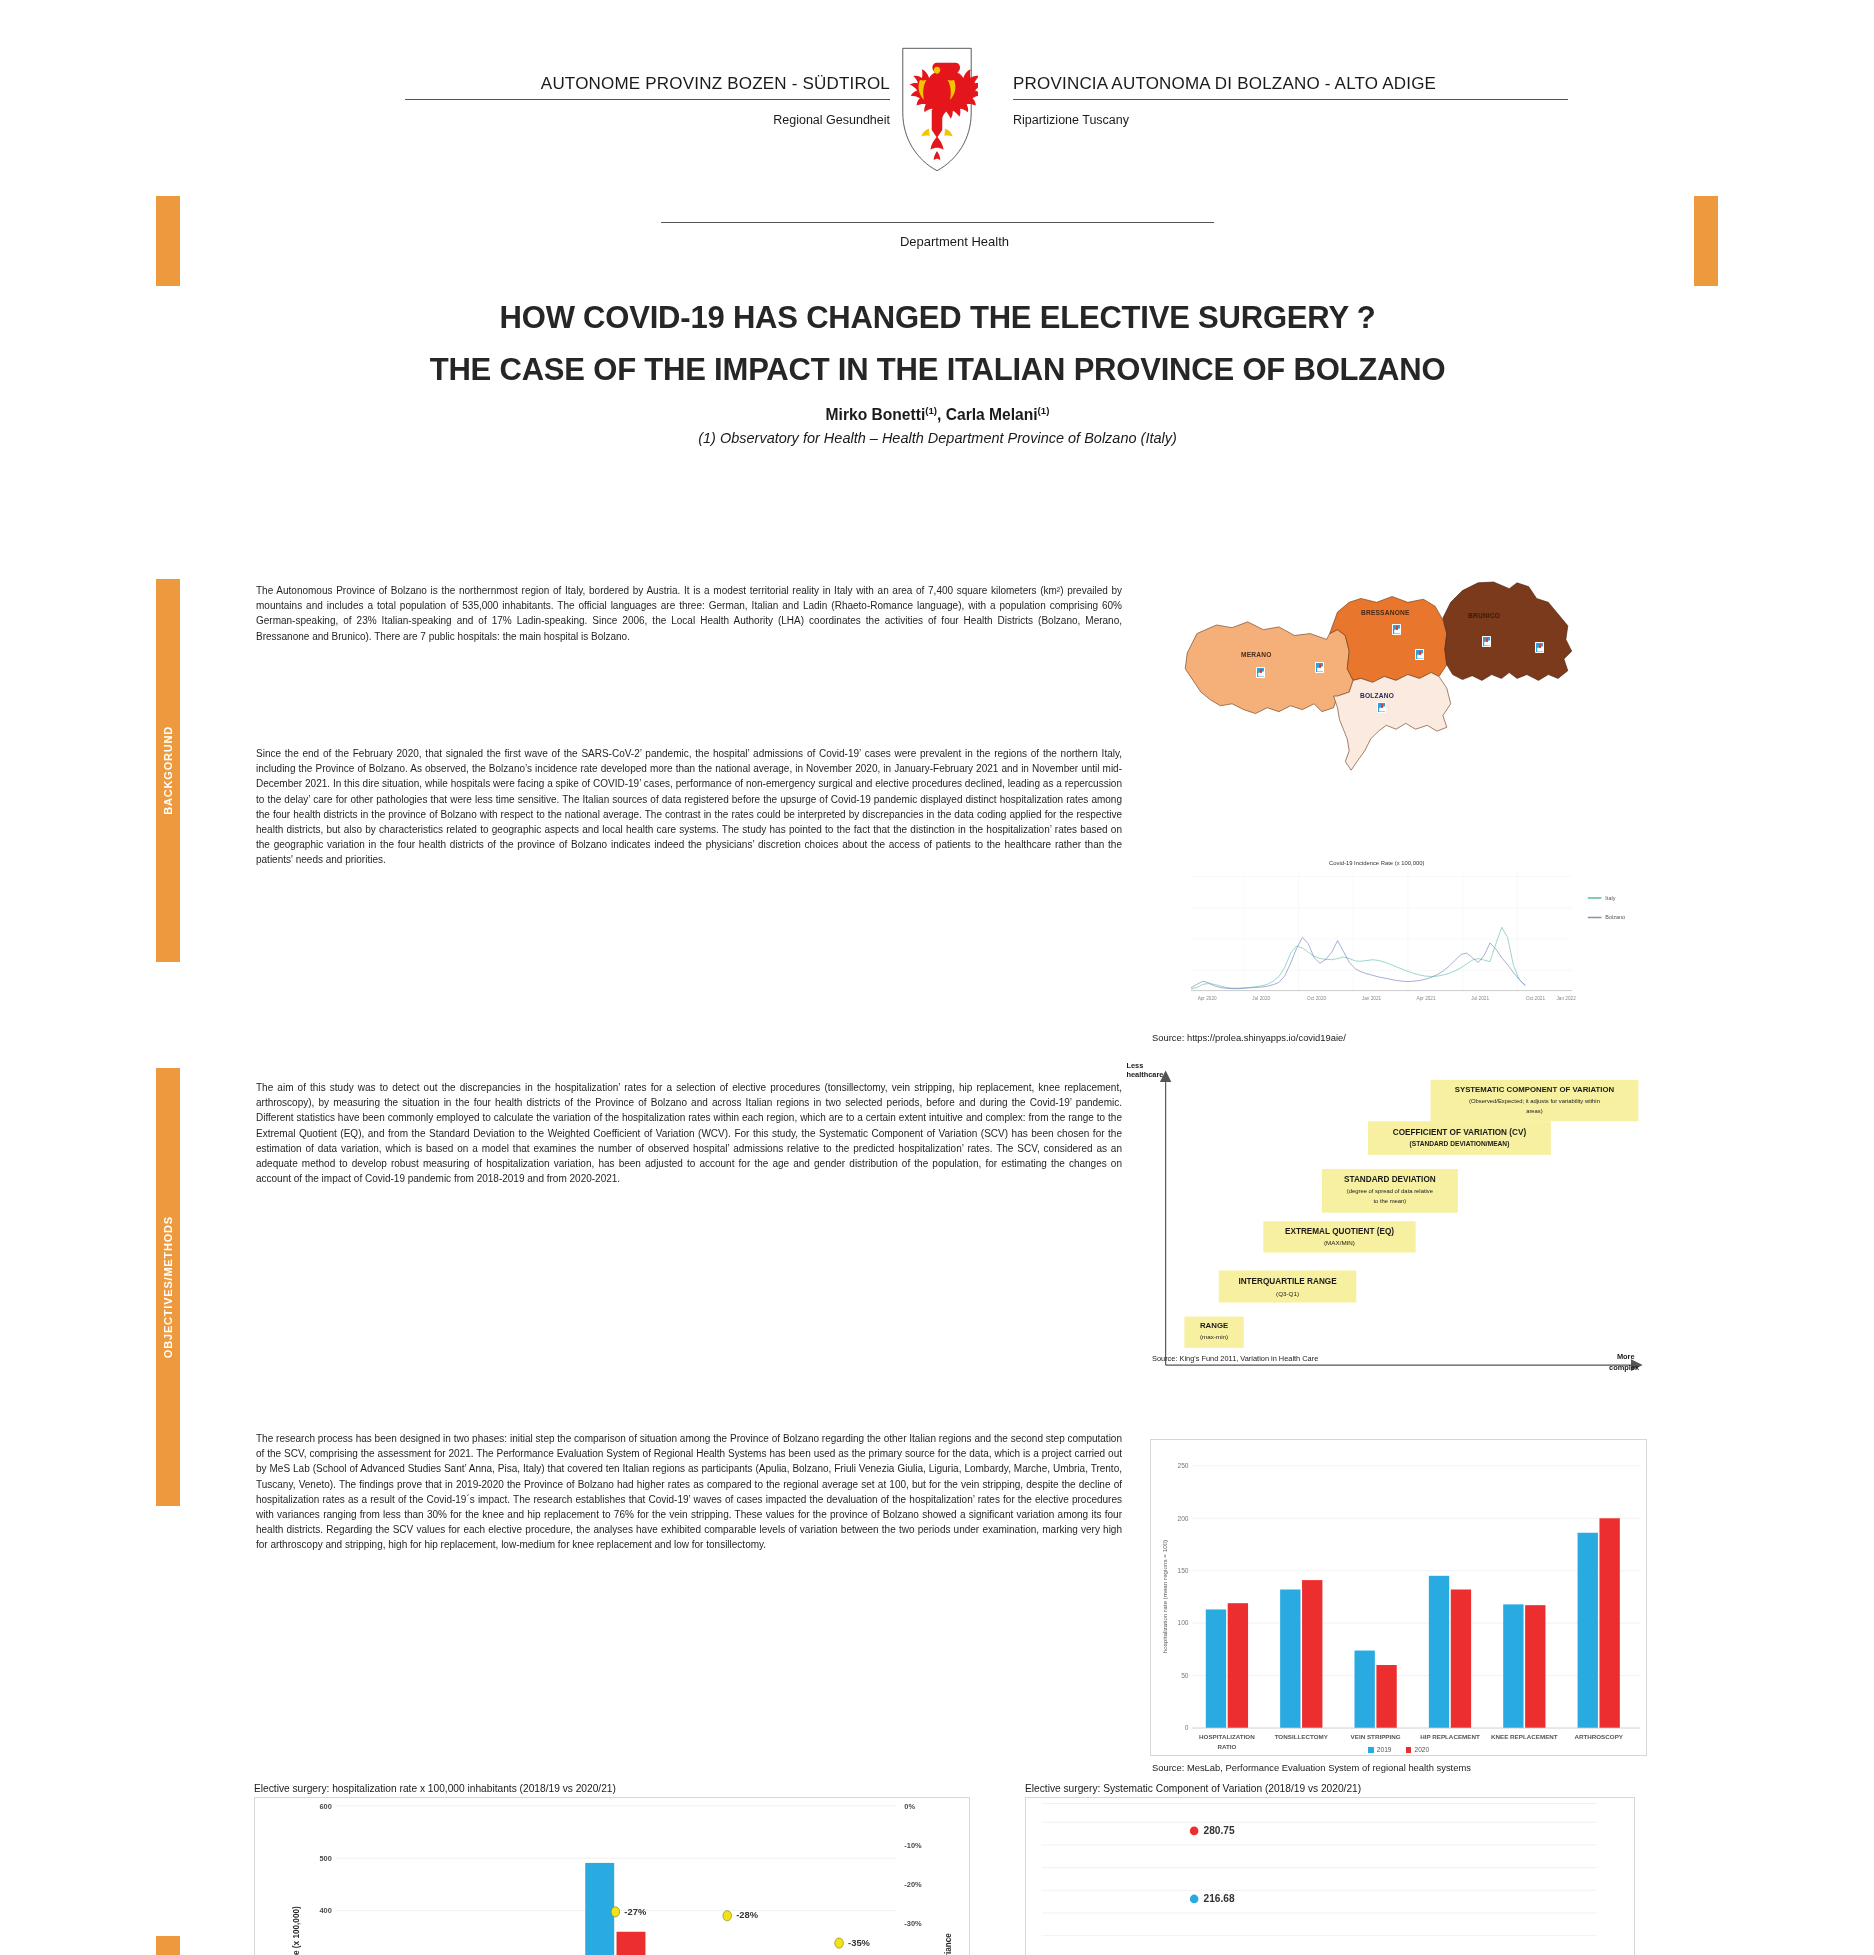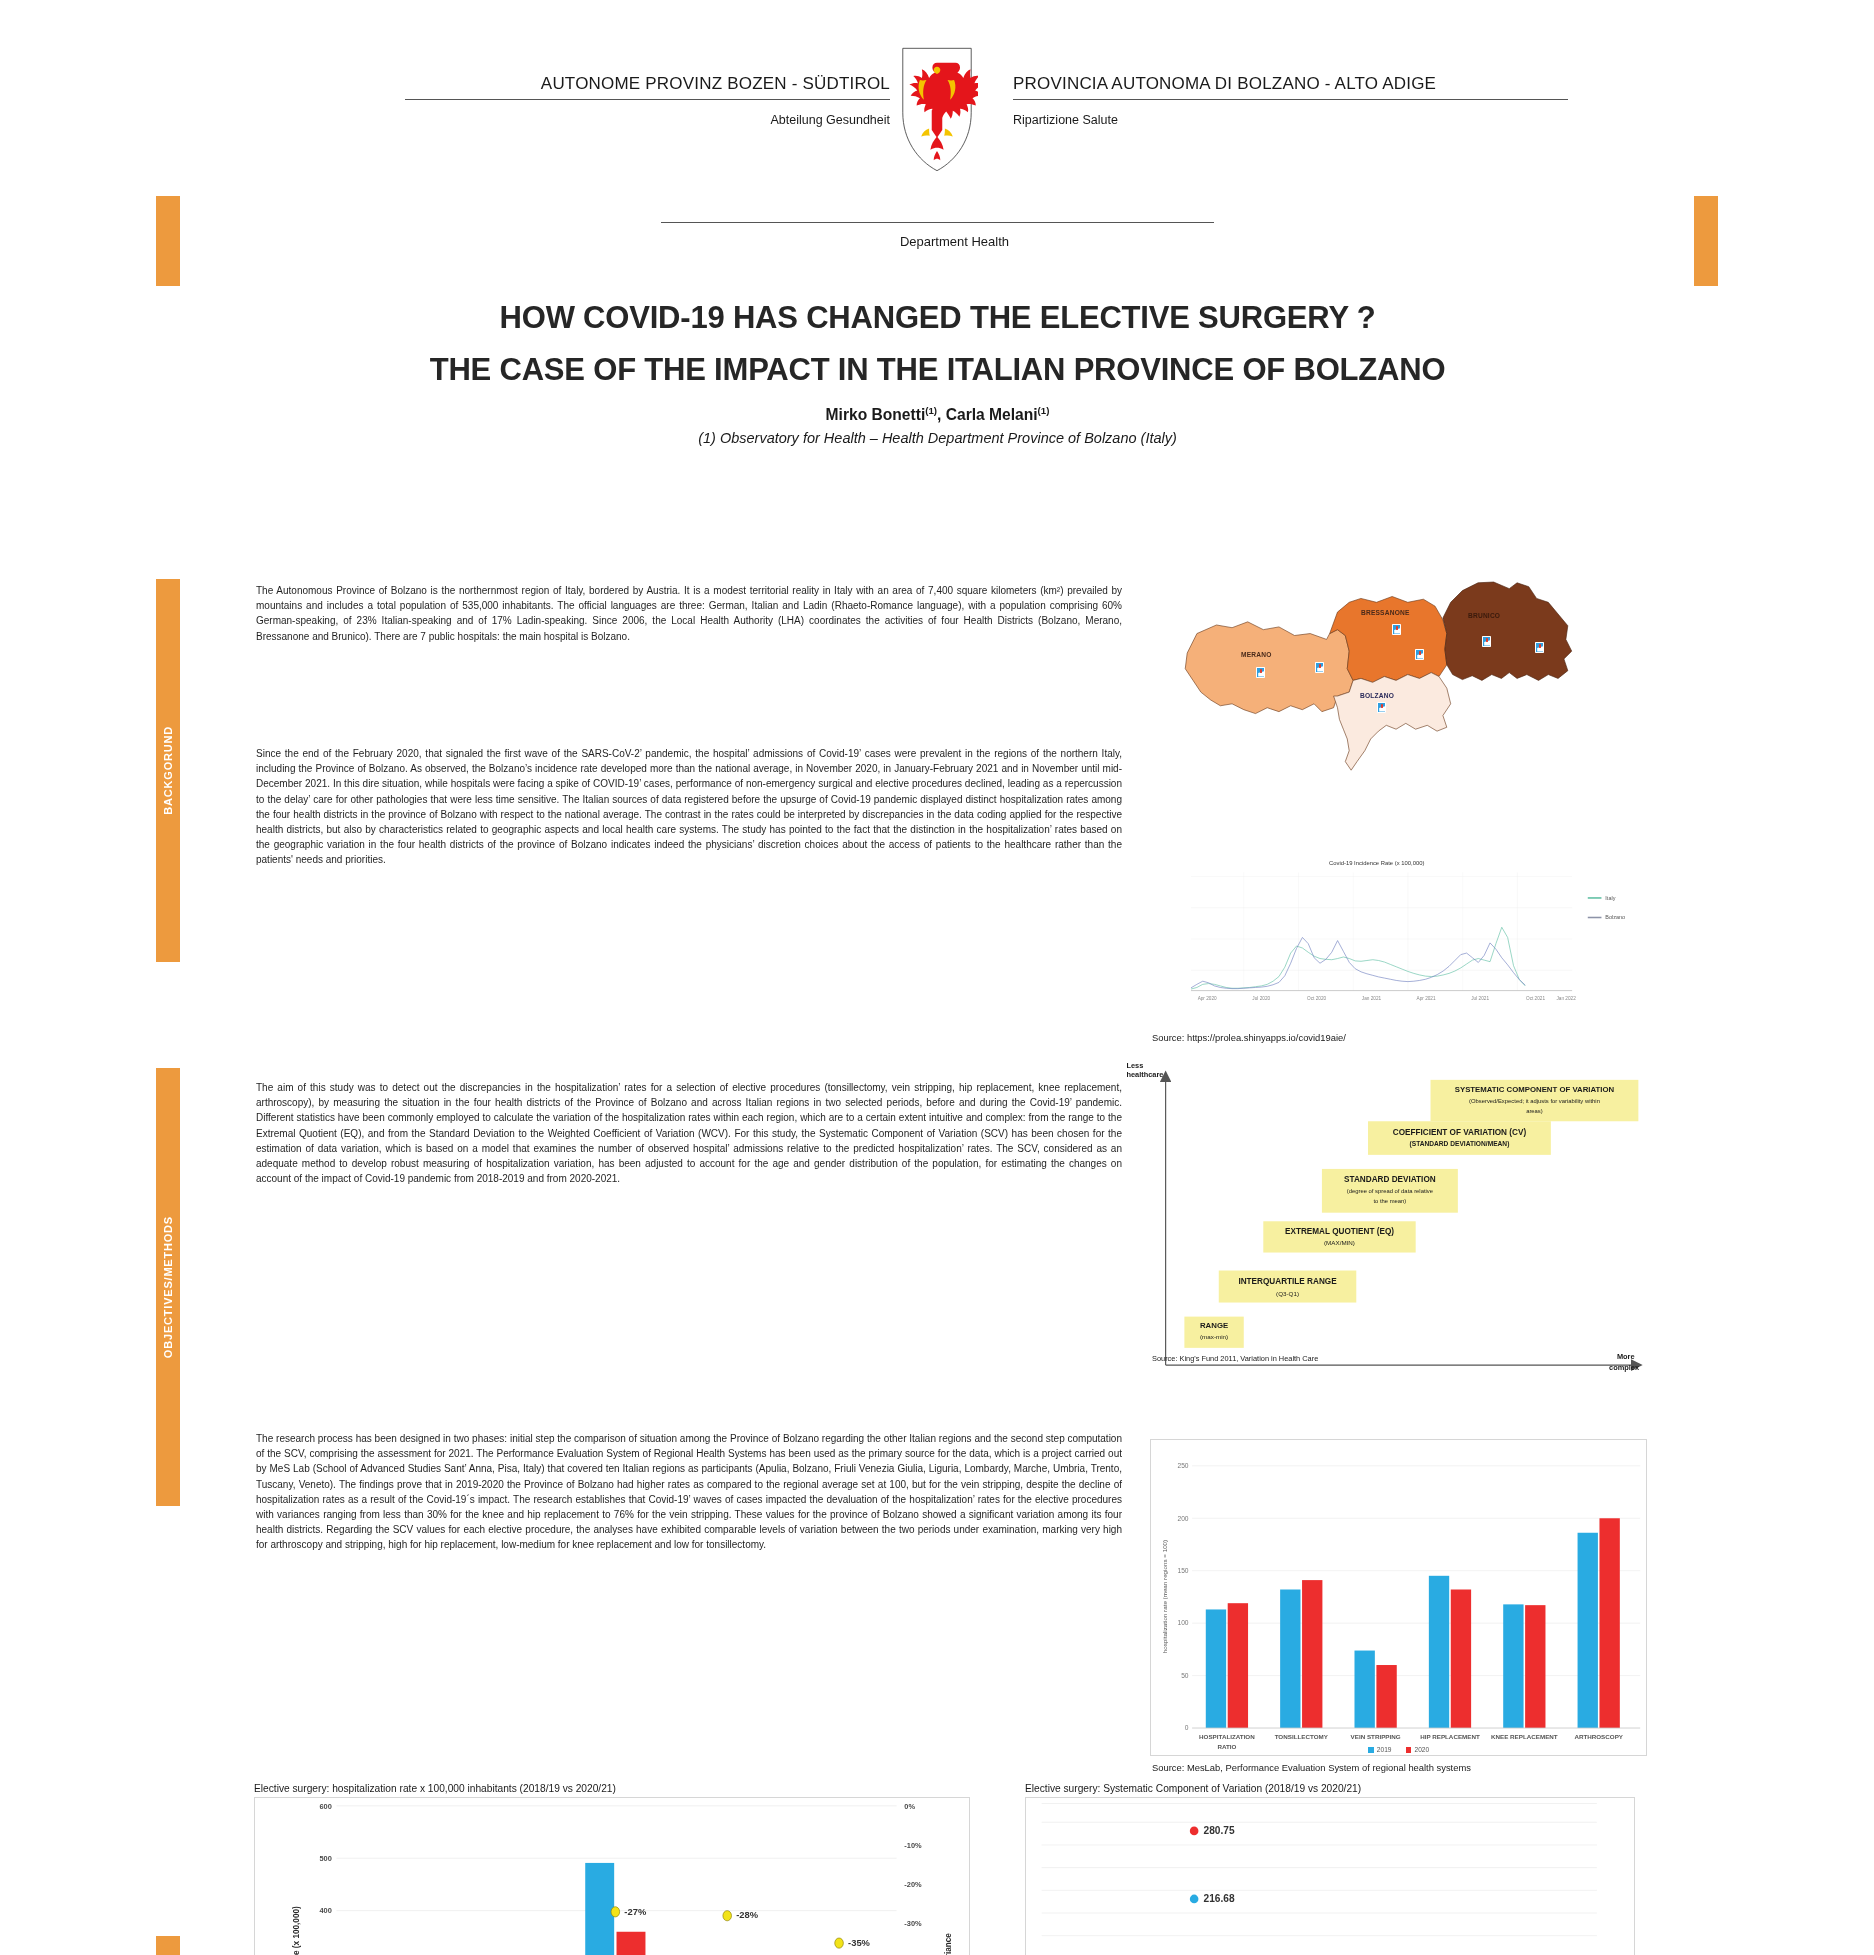--- a/index.html
+++ b/index.html
@@ -115,25 +115,25 @@
 <div class="tab" style="left:156px; top:196px; height:90px;">
     <span></span>
   </div>
 <div class="tab right" style="left:1694px; top:196px; height:90px;">
     <span></span>
   </div>
 
 <div class="header">
   <div class="hdr-de">AUTONOME PROVINZ BOZEN - SÜDTIROL</div>
   <div class="hdr-rule left"></div>
-  <div class="hdr-sub-de">Abteilung Gesundheit</div>
+  <div class="hdr-sub-de">Regional Gesundheit</div>
 
   <div class="hdr-it">PROVINCIA  AUTONOMA DI BOLZANO - ALTO ADIGE</div>
   <div class="hdr-rule right"></div>
-  <div class="hdr-sub-it">Ripartizione Salute</div>
+  <div class="hdr-sub-it">Ripartizione Tuscany</div>
 
   <div class="crest">
     <svg viewBox="0 0 120 190" width="82" height="125">
       <path d="M8 2 H112 V100 C112 140 90 172 60 188 C30 172 8 140 8 100 Z" fill="#ffffff" stroke="#333" stroke-width="1.2"></path>
       <g fill="#E4151B">
         <path d="M60 24 c-4 0-7 3-7 7 0 4 2 6 4 8 -4 1-7 4-9 8 -2-6-6-11-11-13 1 5 1 9 0 13 -4-3-9-4-13-3 3 3 6 7 7 11 -5-1-9 0-13 2 5 2 9 5 12 9 -4 1-8 4-10 8 5 0 10 1 14 4 -3 3-5 7-5 11 5-2 9-3 14-2 -2 4-3 8-2 12 4-3 8-5 12-5 -1 4-1 8 1 12 3-4 6-7 10-9 0 5 1 9 3 12 2-4 4-8 7-11 2 3 5 7 7 11 2-3 3-7 3-12 4 2 7 5 10 9 2-4 2-8 1-12 4 0 8 2 12 5 1-4 0-8-2-12 5-1 9 0 14 2 0-4-2-8-5-11 4-3 9-4 14-4 -2-4-6-7-10-8 3-4 7-7 12-9 -4-2-8-3-13-2 1-4 4-8 7-11 -4-1-9 0-13 3 -1-4-1-8 0-13 -5 2-9 7-11 13 -2-4-5-7-9-8 2-2 4-4 4-8 0-4-3-7-7-7z"></path>
         <path d="M52 96 h16 v30 l-8 12 -8-12 z"></path>
         <path d="M60 136 c-5 6-9 12-10 20 4-2 7-3 10-3 3 0 6 1 10 3 -1-8-5-14-10-20z"></path>
         <path d="M60 158 c-3 5-5 9-5 14 2-1 3-2 5-2 2 0 3 1 5 2 0-5-2-9-5-14z"></path>
       </g>

